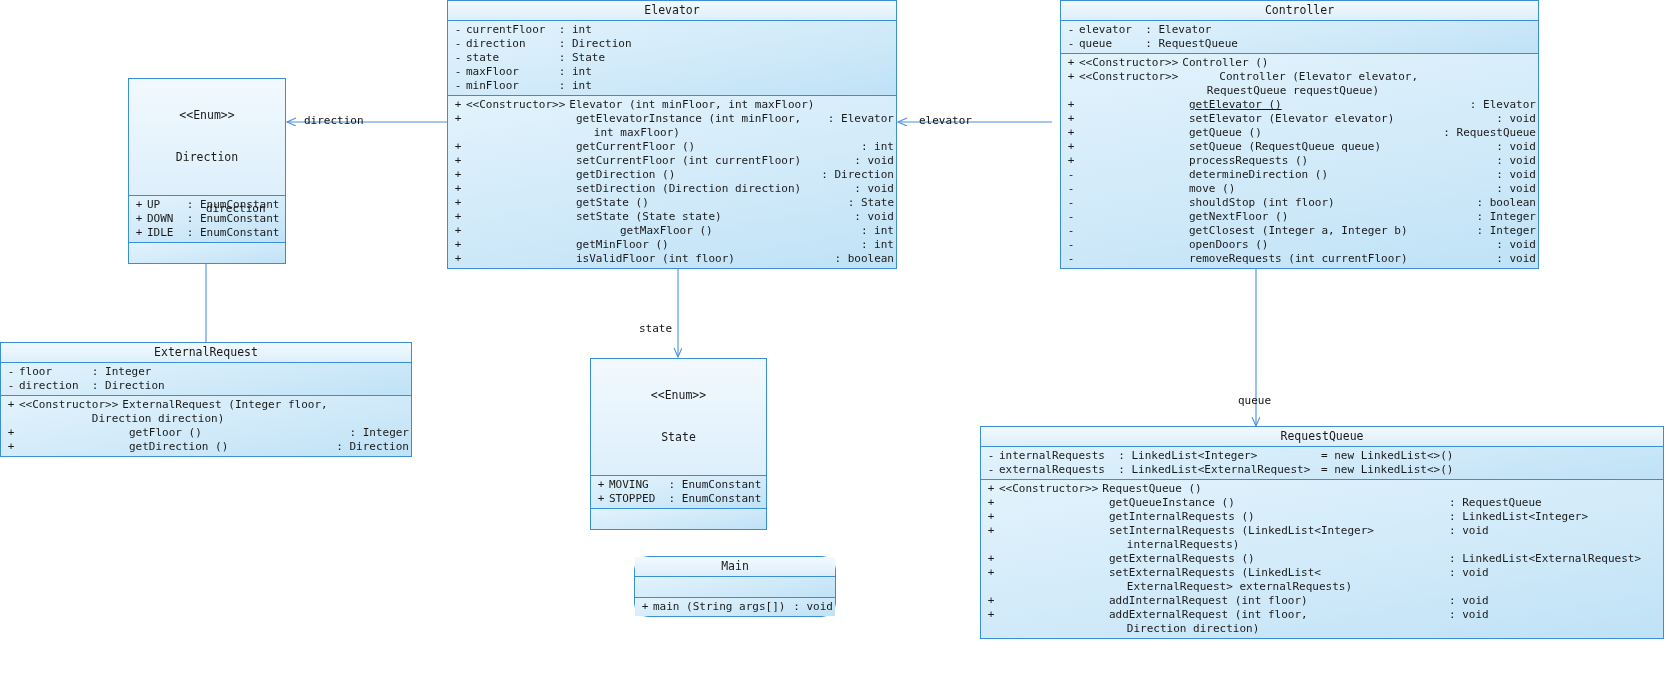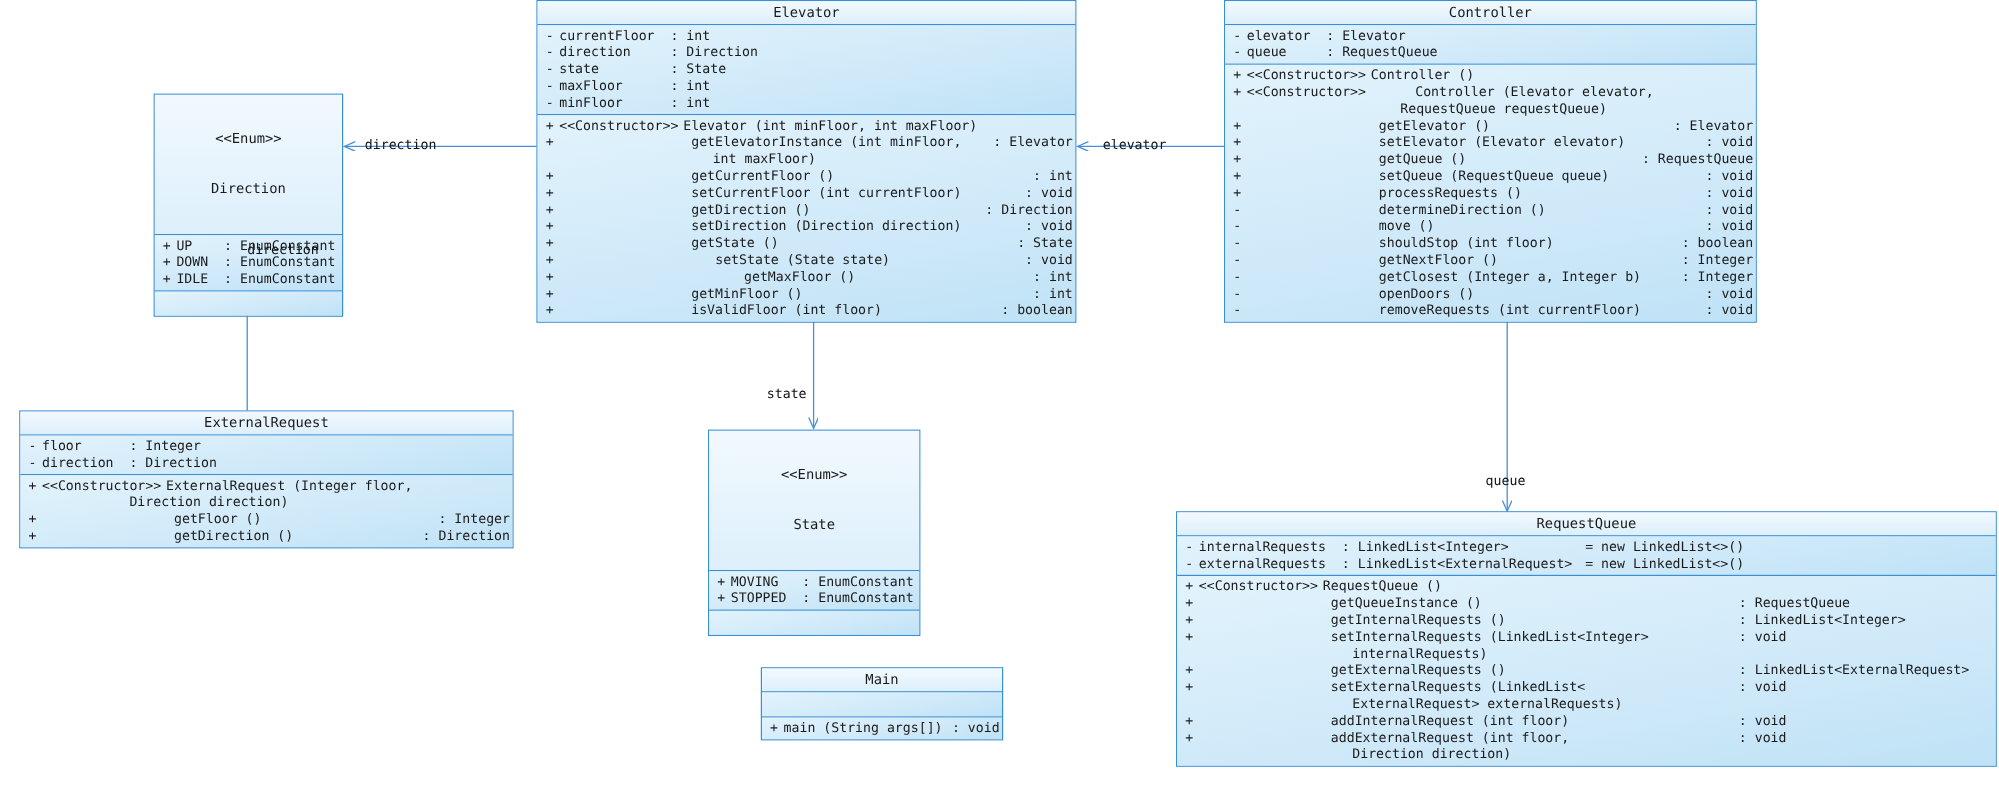--- a/index.html
+++ b/index.html
@@ -211,21 +211,21 @@
       </div>
       <div class="row">
         <span class="vis">+</span>
         <span class="stereo-col" style="width:106px; flex:0 0 106px;"></span>
         <span class="sig" style="padding-left:4px;">getState ()</span>
         <span class="ret">: State</span>
       </div>
       <div class="row">
         <span class="vis">+</span>
         <span class="stereo-col" style="width:106px; flex:0 0 106px;"></span>
-        <span class="sig" style="padding-left:4px;margin-left:20px;">setState (State state)</span>
+        <span class="sig" style="padding-left:4px;">setState (State state)</span>
         <span class="ret">: void</span>
       </div>
       <div class="row">
         <span class="vis">+</span>
         <span class="stereo-col" style="width:106px; flex:0 0 106px;"></span>
         <span class="sig" style="padding-left:4px;margin-left:44px;">getMaxFloor ()</span>
         <span class="ret">: int</span>
       </div>
       <div class="row">
         <span class="vis">+</span>
@@ -235,21 +235,21 @@
       </div>
       <div class="row">
         <span class="vis">+</span>
         <span class="stereo-col" style="width:106px; flex:0 0 106px;"></span>
         <span class="sig" style="padding-left:4px;">isValidFloor (int floor)</span>
         <span class="ret">: boolean</span>
       </div>
     </div>
   </div>
 
-  <div class="uml-class" style="left:1020px; top:0px; width:444px;">
+  <div class="uml-class" style="left:1060px; top:0px; width:479px;">
     <div class="cls-title">Controller</div>
     <div class="cls-section">
       <div class="row">
         <span class="vis">-</span>
         <span class="sig">elevator  : Elevator</span>
       </div>
       <div class="row">
         <span class="vis">-</span>
         <span class="sig">queue     : RequestQueue</span>
       </div>
@@ -264,21 +264,21 @@
       <div class="row">
         <span class="vis">+</span>
         <span class="stereo-col">&lt;&lt;Constructor&gt;&gt;</span>
         <span class="sig" style="padding-left:4px;margin-left:37px;">Controller (Elevator elevator,</span>
         <span class="ret"></span>
       </div>
       <div class="cont" style="padding-left:126px;">   RequestQueue requestQueue)</div>
       <div class="row">
         <span class="vis">+</span>
         <span class="stereo-col" style="width:106px; flex:0 0 106px;"></span>
-        <span class="sig" style="padding-left:4px;">getElevator ()</span>
+        <span class="sig" style="padding-left:4px;text-decoration:underline;">getElevator ()</span>
         <span class="ret">: Elevator</span>
       </div>
       <div class="row">
         <span class="vis">+</span>
         <span class="stereo-col" style="width:106px; flex:0 0 106px;"></span>
         <span class="sig" style="padding-left:4px;">setElevator (Elevator elevator)</span>
         <span class="ret">: void</span>
       </div>
       <div class="row">
         <span class="vis">+</span>
@@ -336,21 +336,21 @@
       </div>
       <div class="row">
         <span class="vis">-</span>
         <span class="stereo-col" style="width:106px; flex:0 0 106px;"></span>
         <span class="sig" style="padding-left:4px;">removeRequests (int currentFloor)</span>
         <span class="ret">: void</span>
       </div>
     </div>
   </div>
 
-  <div class="uml-class" style="left:16px; top:342px; width:412px;">
+  <div class="uml-class" style="left:0px; top:342px; width:412px;">
     <div class="cls-title">ExternalRequest</div>
     <div class="cls-section">
       <div class="row">
         <span class="vis">-</span>
         <span class="sig">floor      : Integer</span>
       </div>
       <div class="row">
         <span class="vis">-</span>
         <span class="sig">direction  : Direction</span>
       </div>
@@ -389,21 +389,21 @@
         <span class="sig">MOVING   : EnumConstant</span>
       </div>
       <div class="row">
         <span class="vis">+</span>
         <span class="sig">STOPPED  : EnumConstant</span>
       </div>
     </div>
     <div class="cls-section empty"></div>
   </div>
 
-  <div class="uml-class" style="left:634px; top:556px; width:202px;">
+  <div class="uml-class" style="left:634px; top:556px; width:202px;border-radius:14px;">
     <div class="cls-title">Main</div>
     <div class="cls-section empty"></div>
     <div class="cls-section">
       <div class="row">
         <span class="vis">+</span>
         <span class="sig">main (String args[])</span>
         <span class="ret">: void</span>
       </div>
     </div>
   </div>

